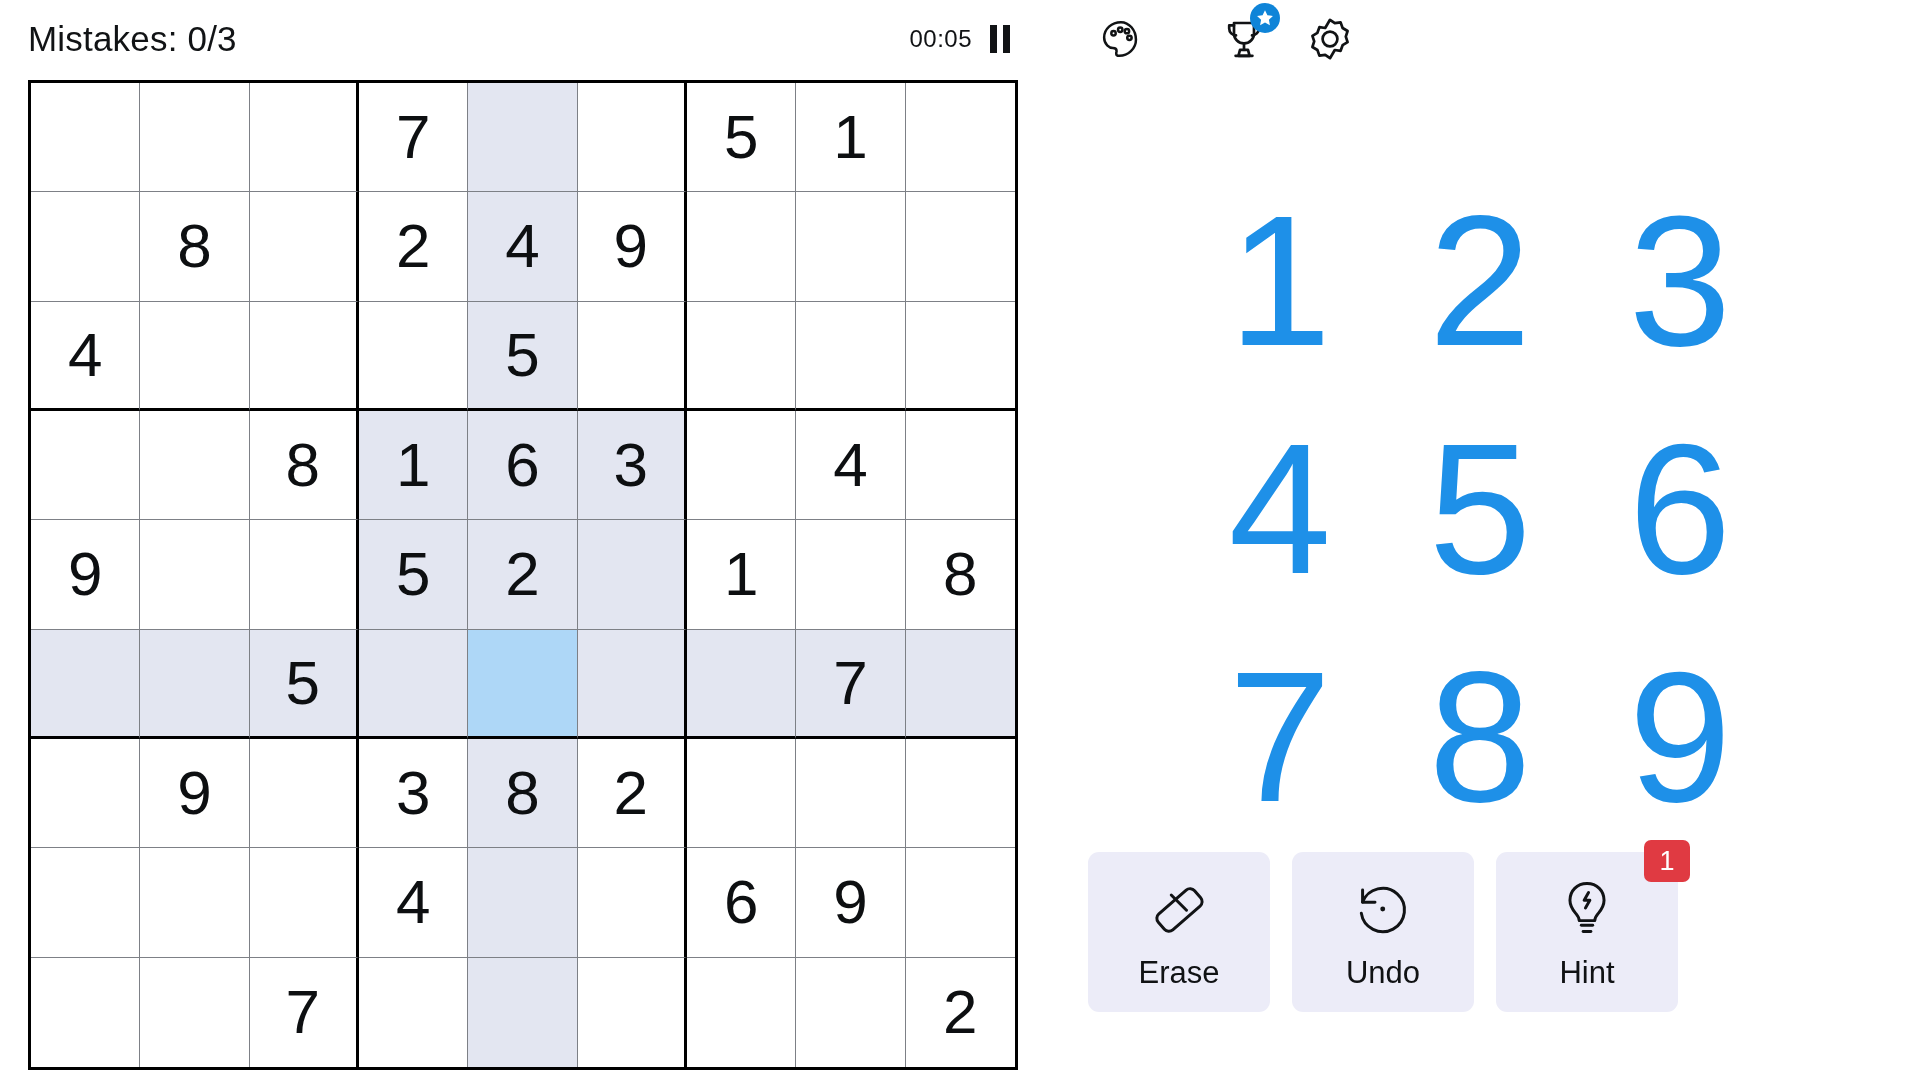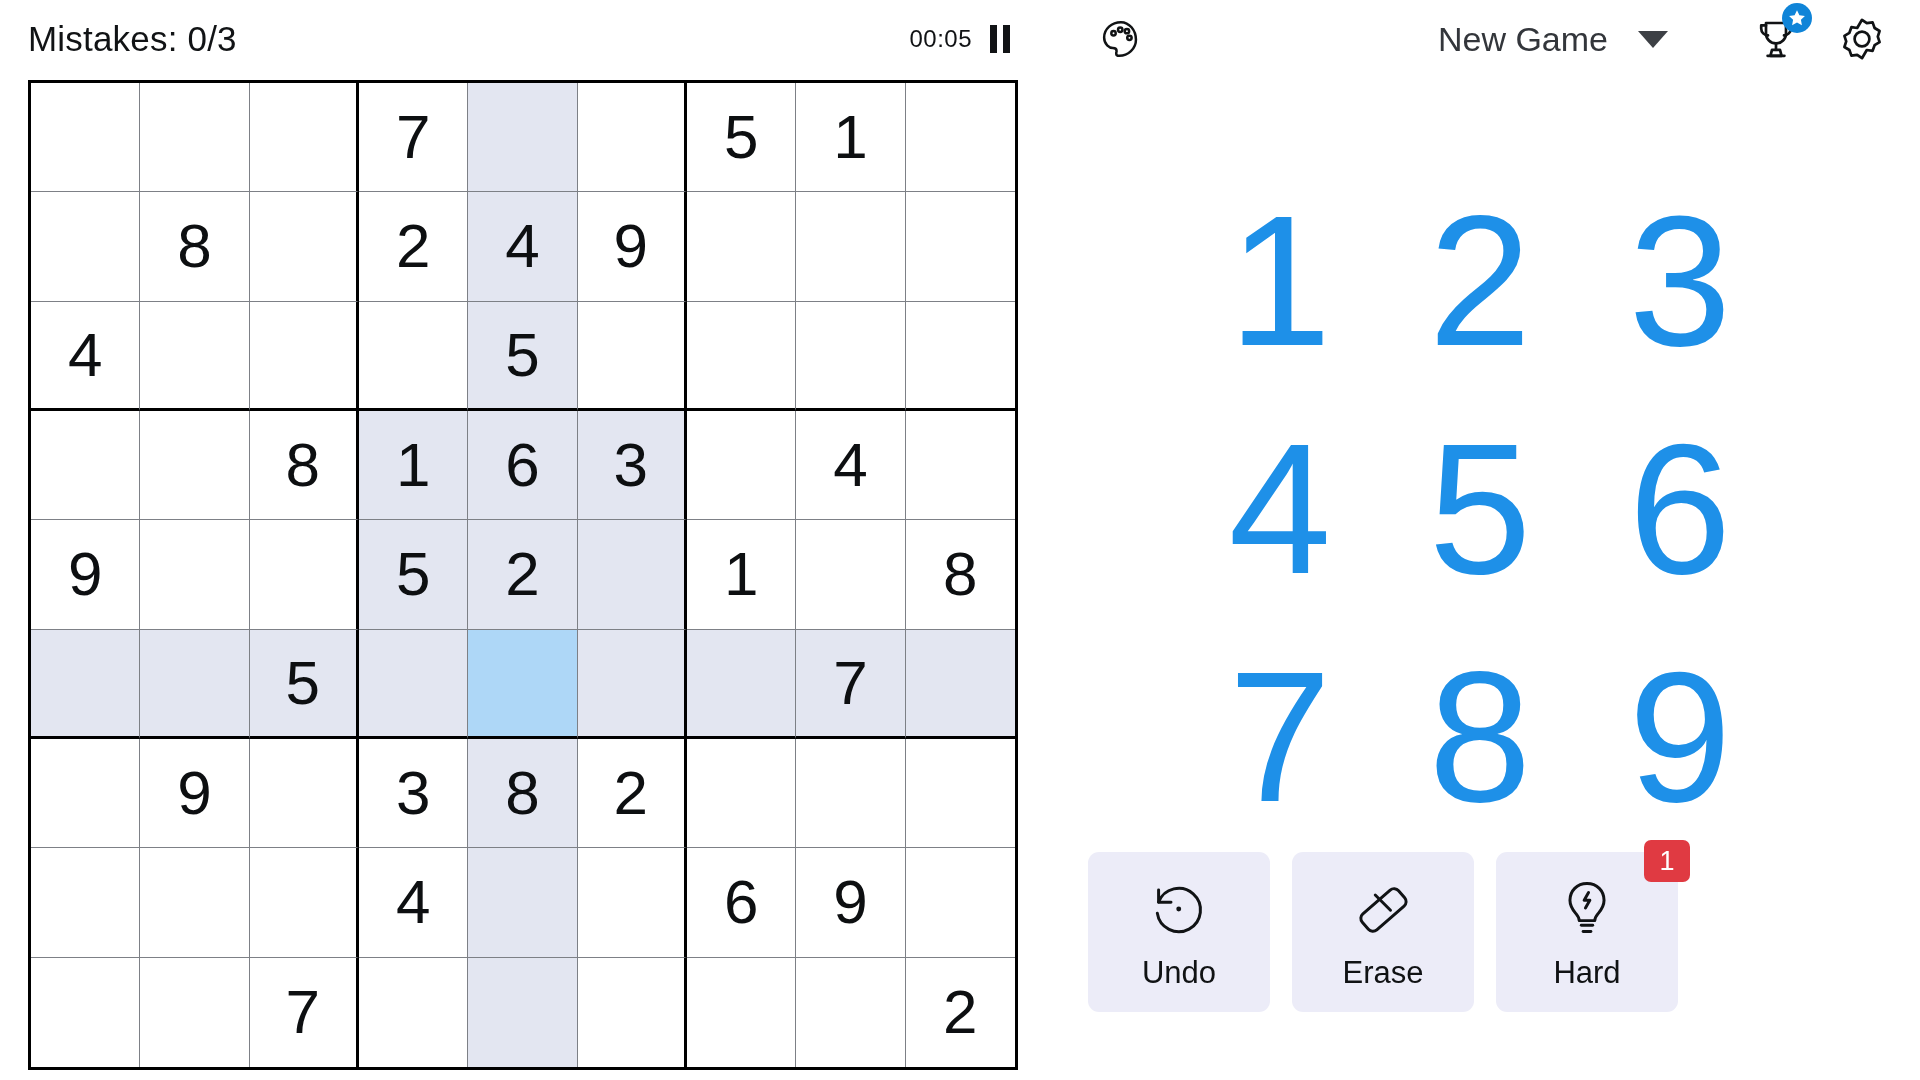--- a/index.html
+++ b/index.html
@@ -314,24 +314,20 @@
       <div id="palette-btn">
         <svg width="46" height="46" viewBox="0 0 24 24" fill="none" stroke="#111315" stroke-width="1.3">
           <path d="M12 3.2c-4.9 0-8.8 3.6-8.8 8 0 3.6 2.7 5.5 4.6 5.5 1.3 0 1.9.6 1.9 1.5 0 .5-.2.8-.2 1.3 0 .8.6 1.3 1.6 1.3 4.6 0 8.7-3.7 8.7-8.4 0-5.1-3.6-9.2-7.8-9.2z"></path>
           <circle cx="8.1" cy="9.0" r="1.15"></circle>
           <circle cx="11.6" cy="7.2" r="1.15"></circle>
           <circle cx="15.1" cy="7.9" r="1.15"></circle>
           <circle cx="16.4" cy="11.4" r="1.15"></circle>
         </svg>
       </div>
 
-      <div id="newgame-btn">
-        <span id="newgame-label">New Game</span>
-        <span class="caret"></span>
-      </div>
 
       <div id="trophy-btn">
         <svg width="48" height="48" viewBox="0 0 24 24" fill="none" stroke="#111315" stroke-width="1.35" stroke-linecap="round" stroke-linejoin="round">
           <path d="M7 4h10v5.2a5 5 0 0 1-10 0V4z"></path>
           <path d="M7 5.2H4.6v1.6A3.4 3.4 0 0 0 8 10.2"></path>
           <path d="M17 5.2h2.4v1.6A3.4 3.4 0 0 1 16 10.2"></path>
           <path d="M12 14.3v3.1"></path>
           <path d="M9.2 20.4h5.6l-.8-3H10z"></path>
           <path d="M7.8 20.4h8.4"></path>
         </svg>
@@ -359,44 +355,44 @@
         <div class="num" style="color: rgb(30, 144, 232);">6</div>
         <div class="num" style="color: rgb(30, 144, 232);">7</div>
         <div class="num" style="color: rgb(30, 144, 232);">8</div>
         <div class="num" style="color: rgb(30, 144, 232);">9</div>
       </div>
 
     <div id="actions">
         <div class="action">
           <div class="action-icon">
             <svg width="62" height="62" viewBox="0 0 24 24" fill="none" stroke="#111315" stroke-width="1.15" stroke-linecap="round" stroke-linejoin="round">
+              <rect x="2.6" y="8.3" width="18.6" height="8.2" rx="2.3" transform="rotate(-41 12 12)"></rect>
+              <path d="M9.0 6.6l5.9 5.9"></path>
+            </svg>
+          </div>
+          <div class="action-label">Erase</div>
+        </div>
+        <div class="action">
+          <div class="action-icon">
+            <svg width="62" height="62" viewBox="0 0 24 24" fill="none" stroke="#111315" stroke-width="1.15" stroke-linecap="round" stroke-linejoin="round">
               <path d="M4.1 9.3A8.4 8.4 0 1 1 3.6 13.6"></path>
               <path d="M4.1 4.6v4.8h4.8"></path>
               <circle cx="11.9" cy="12" r=".95" fill="#111315" stroke="none"></circle>
             </svg>
           </div>
           <div class="action-label">Undo</div>
-        </div>
-        <div class="action">
-          <div class="action-icon">
-            <svg width="62" height="62" viewBox="0 0 24 24" fill="none" stroke="#111315" stroke-width="1.15" stroke-linecap="round" stroke-linejoin="round">
-              <rect x="2.6" y="8.3" width="18.6" height="8.2" rx="2.3" transform="rotate(-41 12 12)"></rect>
-              <path d="M9.0 6.6l5.9 5.9"></path>
-            </svg>
-          </div>
-          <div class="action-label">Erase</div>
         </div>
         <div class="action">
           <div class="action-icon">
             <svg width="62" height="62" viewBox="0 0 24 24" fill="none" stroke="#111315" stroke-width="1.15" stroke-linecap="round" stroke-linejoin="round">
               <path d="M12 2.1c-3.9 0-6.6 2.9-6.6 6.5 0 2.6 1.4 4.1 2.4 5.3.8 1 1.2 1.6 1.2 2.6h6c0-1 .4-1.6 1.2-2.6 1-1.2 2.4-2.7 2.4-5.3 0-3.6-2.7-6.5-6.6-6.5z"></path>
               <path d="M9.8 18.3h4.4"></path>
               <path d="M10.5 20.7h3"></path>
               <path d="M12.6 5.6l-1.7 3.0h2.2l-1.7 3.0"></path>
             </svg>
           </div>
-          <div class="action-label">Hard</div>
+          <div class="action-label">Hint</div>
           <span id="hint-badge">1</span>
         </div>
       </div>
 
   </div>
 </div>
 
 </body></html>

